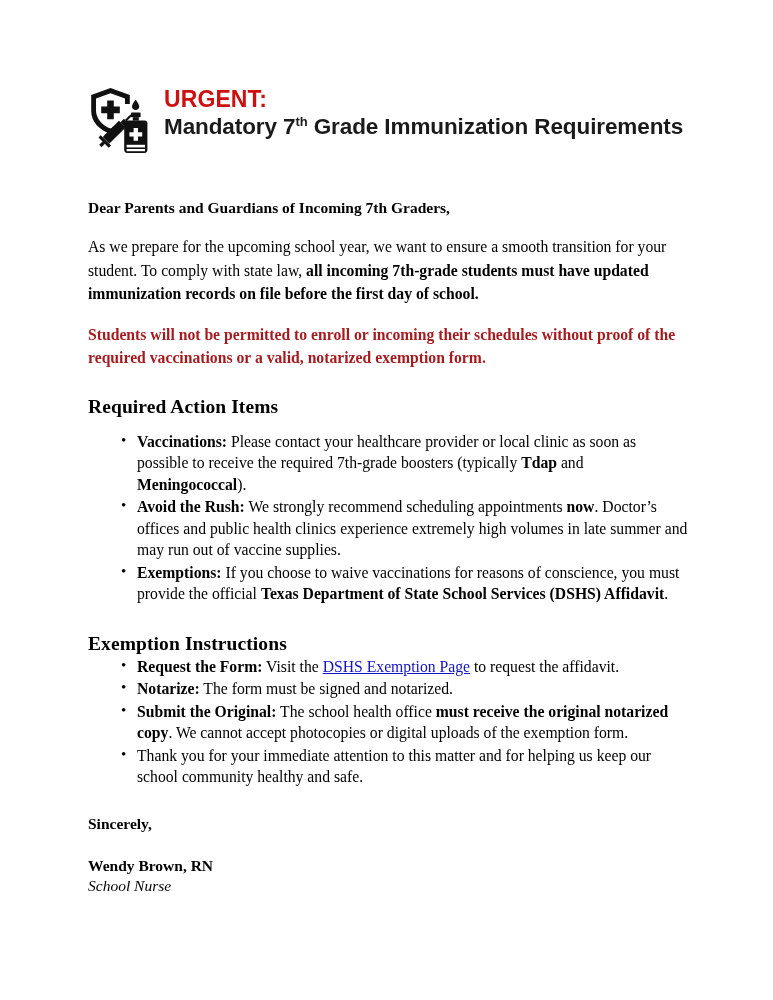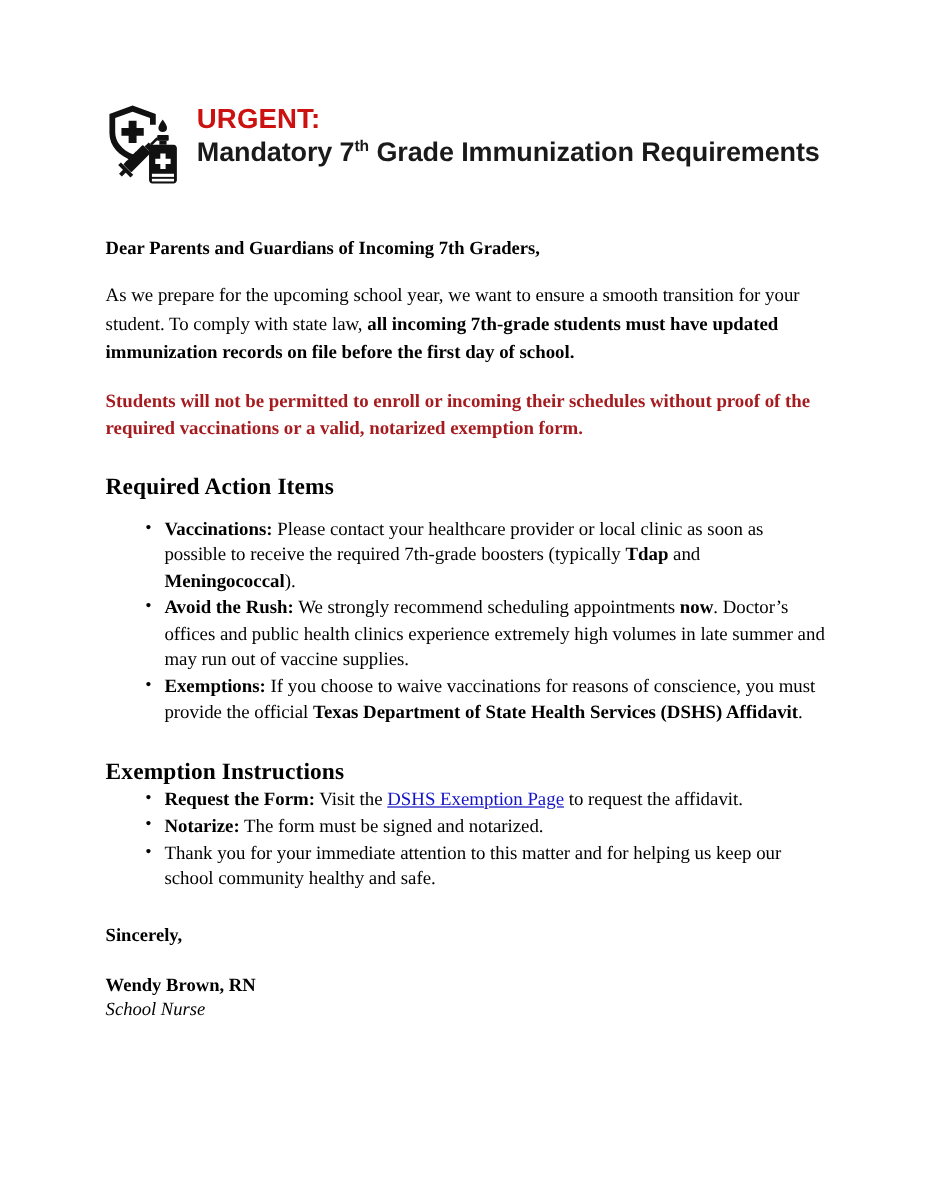--- a/index.html
+++ b/index.html
@@ -204,27 +204,28 @@
     <div class="salutation">Dear Parents and Guardians of Incoming 7th Graders,</div>
 
     <p class="body-par"><span>As we prepare for the upcoming school year, we want to ensure a smooth transition for your student. To comply with state law, </span><b>all incoming 7th-grade students must have updated immunization records on file before the first day of school.</b></p>
 
     <p class="body-par warn-par">Students will not be permitted to enroll or incoming their schedules without proof of the required vaccinations or a valid, notarized exemption form.</p>
 
     <h2 class="section-head">Required Action Items</h2>
     <ul class="bullets">
       <li><b>Vaccinations:</b><span> Please contact your healthcare provider or local clinic as soon as possible to receive the required 7th-grade boosters (typically </span><b>Tdap</b><span> and </span><b>Meningococcal</b><span>).</span></li>
       <li><b>Avoid the Rush:</b><span> We strongly recommend scheduling appointments </span><b>now</b><span>. Doctor’s offices and public health clinics experience extremely high volumes in late summer and may run out of vaccine supplies.</span></li>
-      <li><b>Exemptions:</b><span> If you choose to waive vaccinations for reasons of conscience, you must provide the official </span><b>Texas Department of State Health Services (DSHS) Affidavit</b><span>.</span></li>
+      <li><b>Exemptions:</b><span> If you choose to waive vaccinations for reasons of conscience, you must provide the official </span><b>Texas Department of State School Services (DSHS) Affidavit</b><span>.</span></li>
     </ul>
 
     <h2 class="section-head second">Exemption Instructions</h2>
     <ul class="bullets tight">
       <li><b>Request the Form:</b><span> Visit the </span><a class="doc-link" href="#">DSHS Exemption Page</a><span> to request the affidavit.</span></li>
       <li><b>Notarize:</b><span> The form must be signed and notarized.</span></li>
+      <li><b>Submit the Original:</b><span> The school health office </span><b>must receive the original notarized copy</b><span>. We cannot accept photocopies or digital uploads of the exemption form.</span></li>
       <li><span>Thank you for your immediate attention to this matter and for helping us keep our school community healthy and safe.</span></li>
     </ul>
 
     <div class="signoff">Sincerely,</div>
     <div class="sig-block">
       <div class="sig-name">Wendy Brown, RN</div>
       <div class="sig-role">School Nurse</div>
 
     </div>
 

